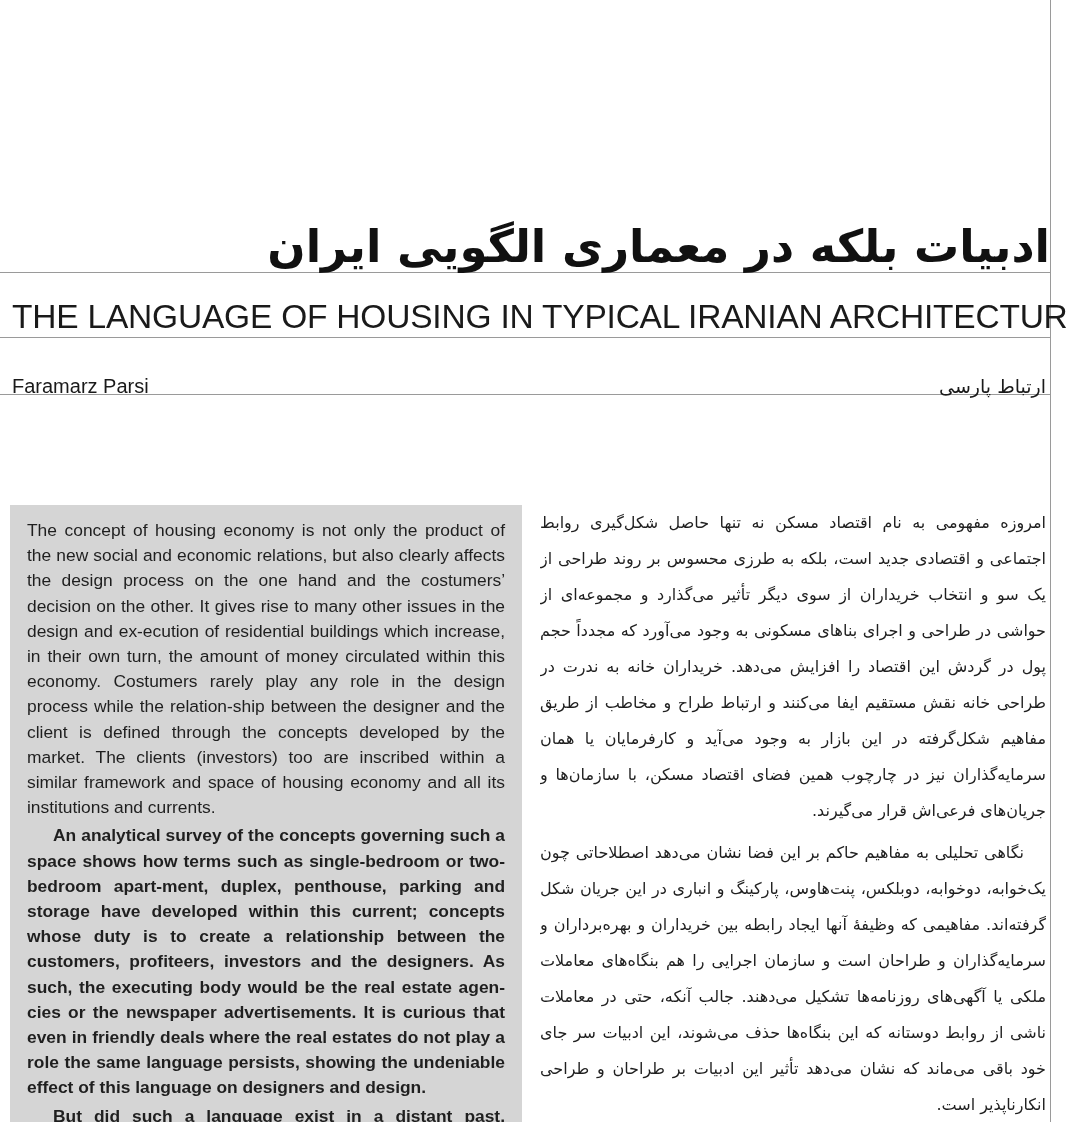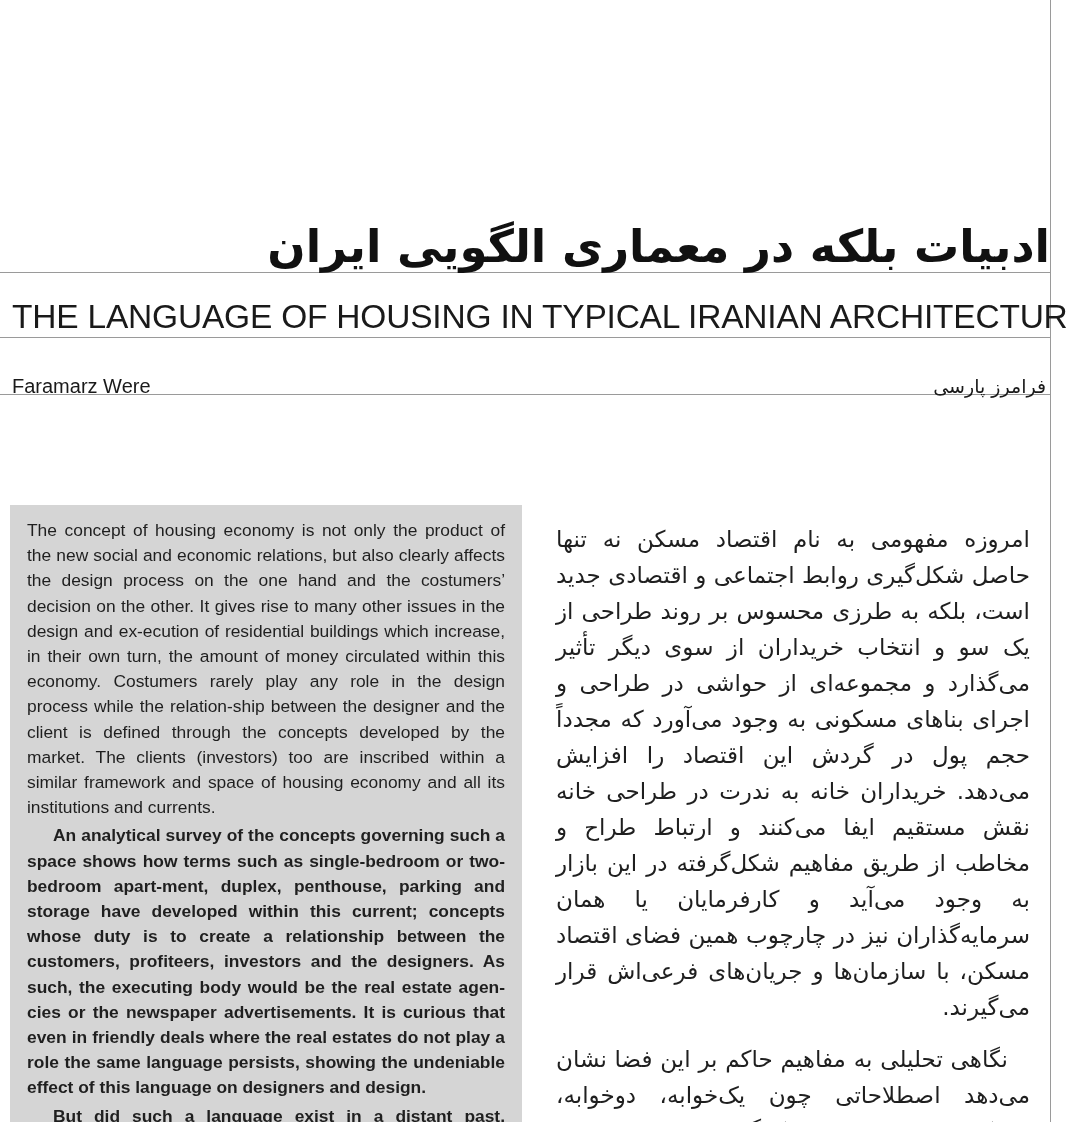--- a/index.html
+++ b/index.html
@@ -135,23 +135,23 @@
   .col-fa {
     position: absolute;
     left: 540px;
     top: 505px;
     width: 506px;
     height: 617px;
     direction: rtl;
     overflow: hidden;
   }
   .col-fa p {
-    margin: 16px;
+    margin: 0;
     font-family: "DejaVu Sans", "Liberation Sans", sans-serif;
-    font-size: 23px;
+    font-size: 16px;
     line-height: 36px;
     text-align: justify;
     text-align-last: right;
     color: #1f1f1f;
   }
   .col-fa p + p { margin-top: 6px; text-indent: 22px; }
 </style>
 </head>
 <body>
 
@@ -165,22 +165,22 @@
 
     <div class="title-fa">ادبیات بلکه در معماری الگویی ایران</div>
 
     <div class="rule rule-2"></div>
 
     <div class="title-en">THE LANGUAGE OF HOUSING IN TYPICAL IRANIAN ARCHITECTURE</div>
 
     <div class="rule rule-3"></div>
 
     <div class="byline">
-      <div class="byline-en">Faramarz Were</div>
-      <div class="byline-fa">فرامرز پارسی</div>
+      <div class="byline-en">Faramarz Parsi</div>
+      <div class="byline-fa">ارتباط پارسی</div>
     </div>
 
   </div>
 
   <div class="col-en">
     <p>The concept of housing economy is not only the product of the new social and economic relations, but also clearly affects the design process on the one hand and the costumers’ decision on the other. It gives rise to many other issues in the design and ex-ecution of residential buildings which increase, in their own turn, the amount of money circulated within this economy. Costumers rarely play any role in the design process while the relation-ship between the designer and the client is defined through the concepts developed by the market. The clients (investors) too are inscribed within a similar framework and space of housing economy and all its institutions and currents.</p>
     <p>An analytical survey of the concepts governing such a space shows how terms such as single-bedroom or two-bedroom apart-ment, duplex, penthouse, parking and storage have developed within this current; concepts whose duty is to create a relationship between the customers, profiteers, investors and the designers. As such, the executing body would be the real estate agen-cies or the newspaper advertisements. It is curious that even in friendly deals where the real estates do not play a role the same language persists, showing the undeniable effect of this language on designers and design.</p>
     <p>But did such a language exist in a distant past, particularly the time when historical architecture still had the duty of design-ing and producing houses? Were houses produced like today on a massive scale, only to find their users after their construc-tion completed? Through which language did ordinary people describe their houses?</p>
 
   </div>

